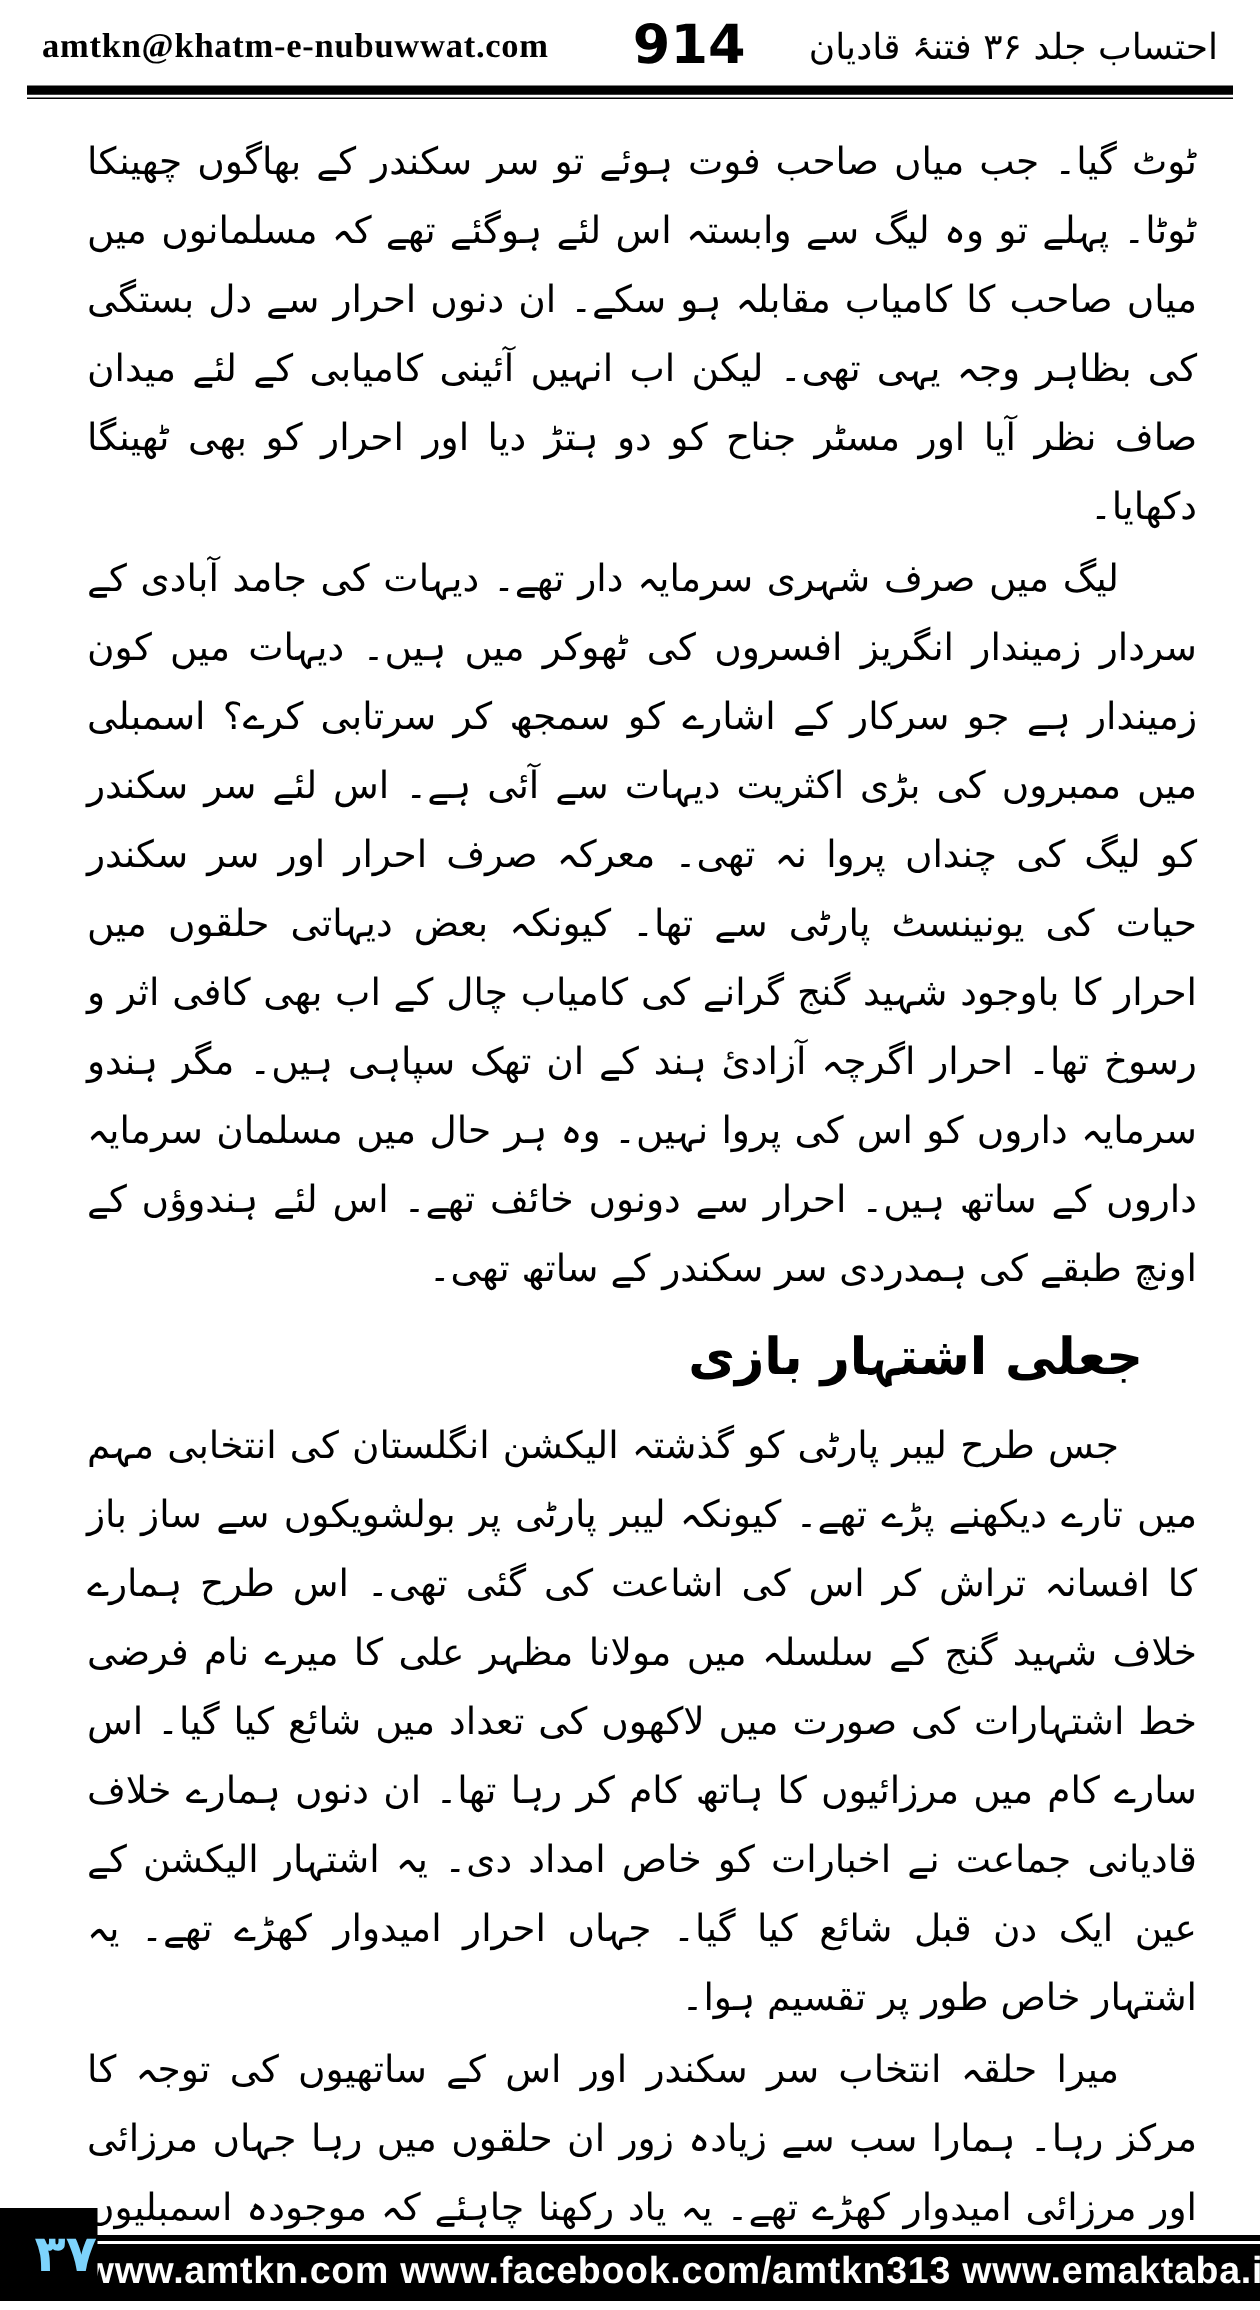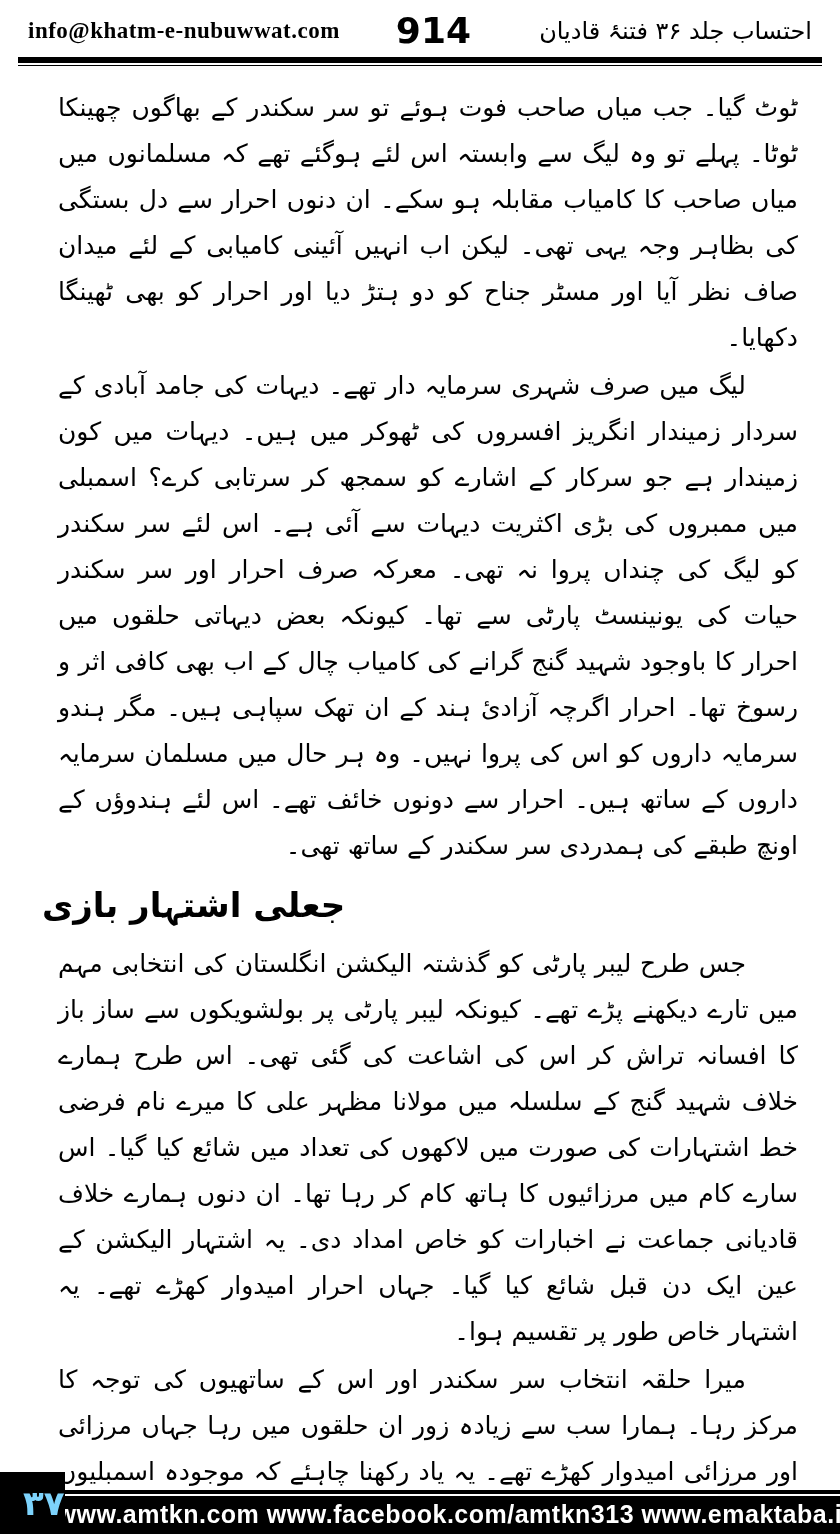--- a/index.html
+++ b/index.html
@@ -59,21 +59,21 @@
     font-weight: 500;
   }
   .body-text p {
     margin: 0 0 2px 16px;
     text-indent: 52px;
   }
   .body-text p.no-indent { text-indent: 0; }
   .section-heading {
     font-size: 34px;
     font-weight: bold;
-    text-align: left;
+    text-align: right;
     margin: 14px 36px 14px 0;
     line-height: 44px;
   }
 
   
   .footer {
     position: absolute;
     left: 0;
     right: 0;
     bottom: 6px;
@@ -133,21 +133,21 @@
     padding-top: 4px;
     white-space: nowrap;
   }
 </style>
 </head>
 <body>
 
 <div class="page">
 
   <header class="header">
-    <span class="email">info@khatm-e-nubuwwat.com</span>
+    <span class="email">amtkn@khatm-e-nubuwwat.com</span>
     <span class="pagenum">914</span>
     <span class="title">احتساب جلد ۳۶ فتنۂ قادیان</span>
   </header>
 
   <div class="header-rule"></div>
 
   <main class="body-text">
     <p class="no-indent">ٹوٹ گیا۔ جب میاں صاحب فوت ہوئے تو سر سکندر کے بھاگوں چھینکا ٹوٹا۔ پہلے تو وہ لیگ سے وابستہ اس لئے ہوگئے تھے کہ مسلمانوں میں میاں صاحب کا کامیاب مقابلہ ہو سکے۔ ان دنوں احرار سے دل بستگی کی بظاہر وجہ یہی تھی۔ لیکن اب انہیں آئینی کامیابی کے لئے میدان صاف نظر آیا اور مسٹر جناح کو دو ہتڑ دیا اور احرار کو بھی ٹھینگا دکھایا۔</p>
     <p>لیگ میں صرف شہری سرمایہ دار تھے۔ دیہات کی جامد آبادی کے سردار زمیندار انگریز افسروں کی ٹھوکر میں ہیں۔ دیہات میں کون زمیندار ہے جو سرکار کے اشارے کو سمجھ کر سرتابی کرے؟ اسمبلی میں ممبروں کی بڑی اکثریت دیہات سے آئی ہے۔ اس لئے سر سکندر کو لیگ کی چنداں پروا نہ تھی۔ معرکہ صرف احرار اور سر سکندر حیات کی یونینسٹ پارٹی سے تھا۔ کیونکہ بعض دیہاتی حلقوں میں احرار کا باوجود شہید گنج گرانے کی کامیاب چال کے اب بھی کافی اثر و رسوخ تھا۔ احرار اگرچہ آزادیٔ ہند کے ان تھک سپاہی ہیں۔ مگر ہندو سرمایہ داروں کو اس کی پروا نہیں۔ وہ ہر حال میں مسلمان سرمایہ داروں کے ساتھ ہیں۔ احرار سے دونوں خائف تھے۔ اس لئے ہندوؤں کے اونچ طبقے کی ہمدردی سر سکندر کے ساتھ تھی۔</p>
     <h2 class="section-heading">جعلی اشتہار بازی</h2>

